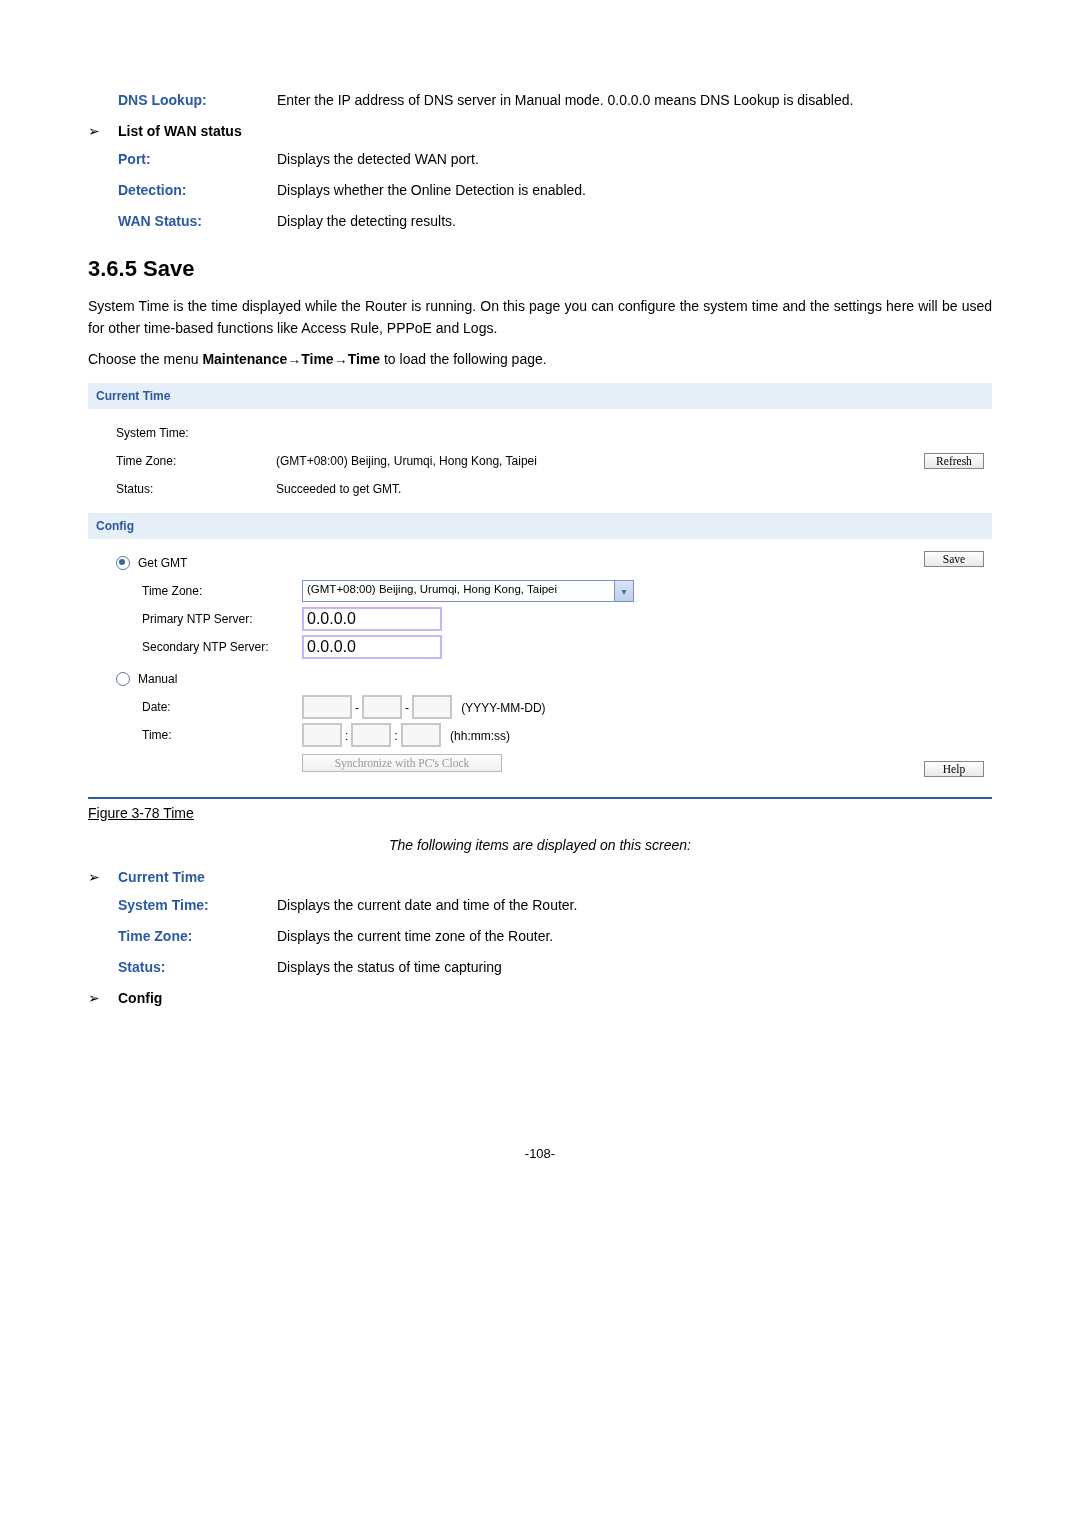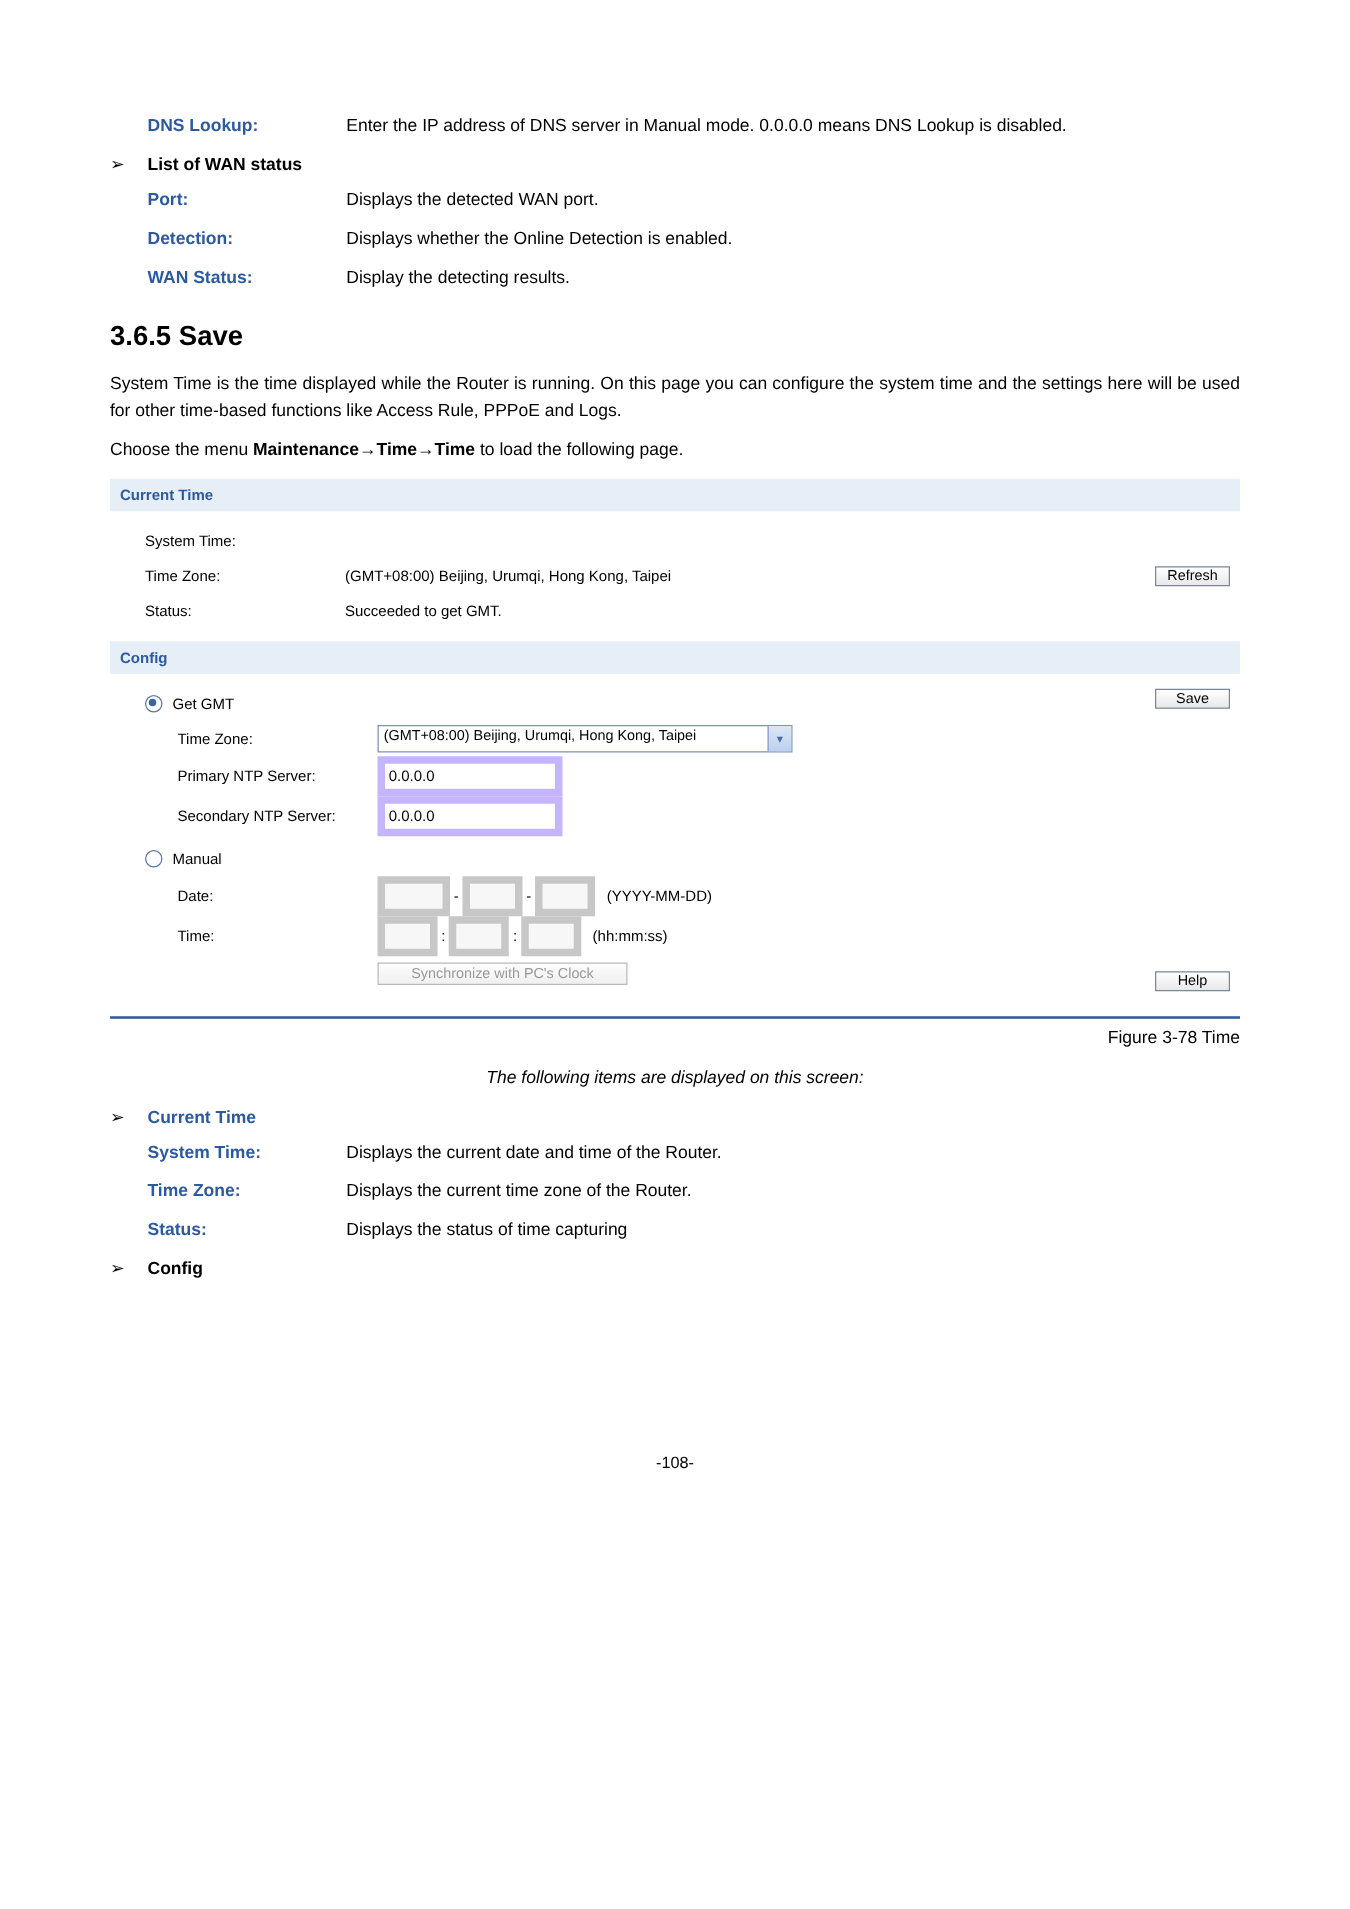--- a/index.html
+++ b/index.html
@@ -95,21 +95,21 @@
     justify-content: space-between;
   }
   .btn {
     border: 1px solid #7a869a;
     background: linear-gradient(#ffffff,#e8e8e8);
     font-size: 11.5px;
     padding: 1px 0;
     width: 60px;
     text-align: center;
     cursor: pointer;
-    font-family: Liberation Sans, sans-serif;
+    font-family: Liberation Serif, serif;
   }
   .btn-wide {
     width: 200px;
     padding: 2px 4px;
     background: linear-gradient(#fdfdfd,#f0f0f0);
     color: #999;
     border-color: #b9b9b9;
   }
   .select-box {
     display: inline-flex;
@@ -128,23 +128,23 @@
     width: 18px;
     background: linear-gradient(#dbe6f6,#bcd0ed);
     border-left: 1px solid #7a91c4;
     display: flex;
     align-items: center;
     justify-content: center;
     color: #4a6aa8;
     font-size: 10px;
   }
   input.text-input {
-    border: 6px solid #c4b5fd;
+    border: 2px solid #c4b5fd;
     height: 18px;
-    font-size: 12px;
+    font-size: 16px;
     padding: 1px 3px;
     font-family: Tahoma, Arial, sans-serif;
   }
   .w-ntp { width: 130px; }
   .w-small { width: 30px; text-align: center; }
   .w-year { width: 40px; }
   .radio {
     width: 12px; height: 12px; border-radius: 50%;
     border: 1px solid #5577aa;
     display: inline-block;
@@ -154,22 +154,23 @@
     background: #fff;
   }
   .radio.checked::after {
     content: '';
     position: absolute;
     top: 2px; left: 2px; width: 6px; height: 6px;
     border-radius: 50%;
     background: #3a66a0;
   }
   .caption {
-    text-align: right;
+    text-align: left;
     margin: 0 0 14px 0;
+    text-decoration: underline;
   }
   .page-num {
     text-align: center;
     margin-top: 140px;
     font-size: 13px;
   }
   .sep { padding: 0 3px; }
   .hint { padding-left: 6px; }
   .disabled input { background:#f7f7f7; color:#9a9a9a; border-color:#c7c7c7;}
   .indent { padding-left: 26px; }

